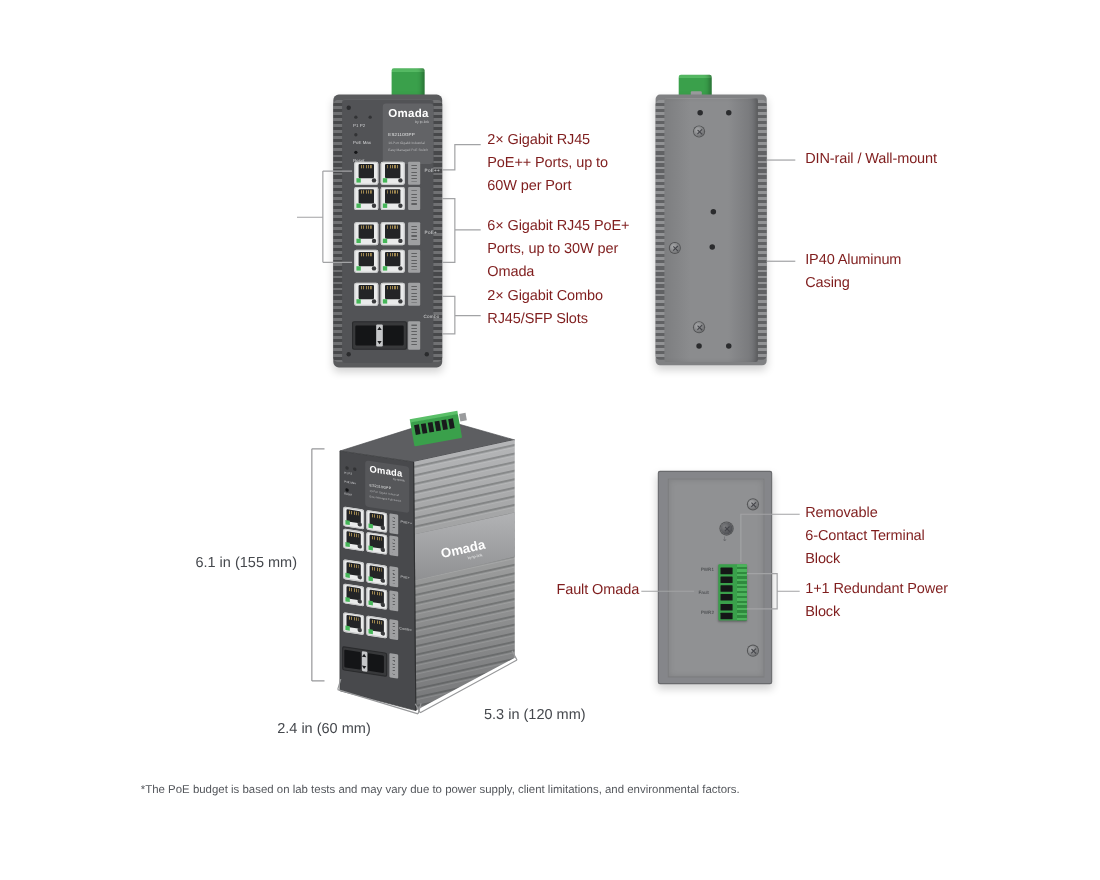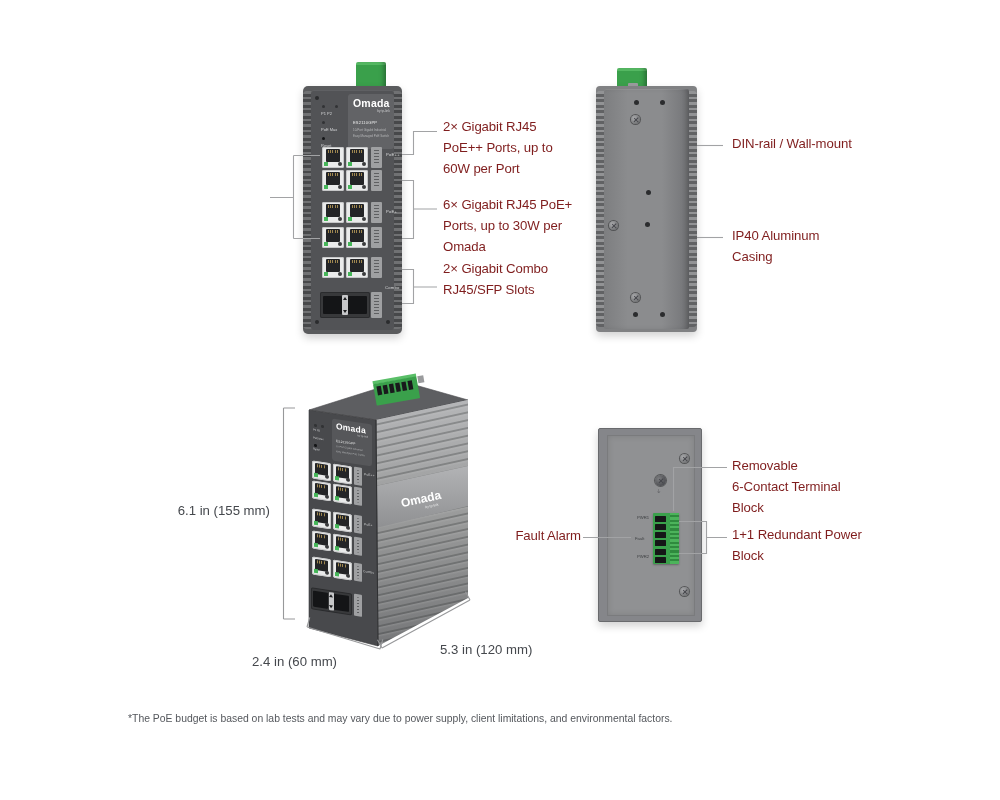--- a/index.html
+++ b/index.html
@@ -394,21 +394,21 @@
     <div>6-Contact Terminal</div>
     <div>Block</div>
   </div>
 
   <div class="lbl" style="left:732px;top:525px">
     <div>1+1 Redundant Power</div>
     <div>Block</div>
   </div>
 
   <div class="lbl" style="left:505px;top:526px;width:76px;text-align:right">
-    <div>Fault Alarm</div>
+    <div>Fault Omada</div>
   </div>
 
   <div class="dim" style="left:160px;top:503px;width:110px;text-align:right">6.1 in (155 mm)</div>
   <div class="dim" style="left:252px;top:654px">2.4 in (60 mm)</div>
   <div class="dim" style="left:440px;top:642px">5.3 in (120 mm)</div>
 
   <div class="foot" style="left:128px;top:713px">*The PoE budget is based on lab tests and may vary due to power supply, client limitations, and environmental factors.</div>
 
 </div>
 

